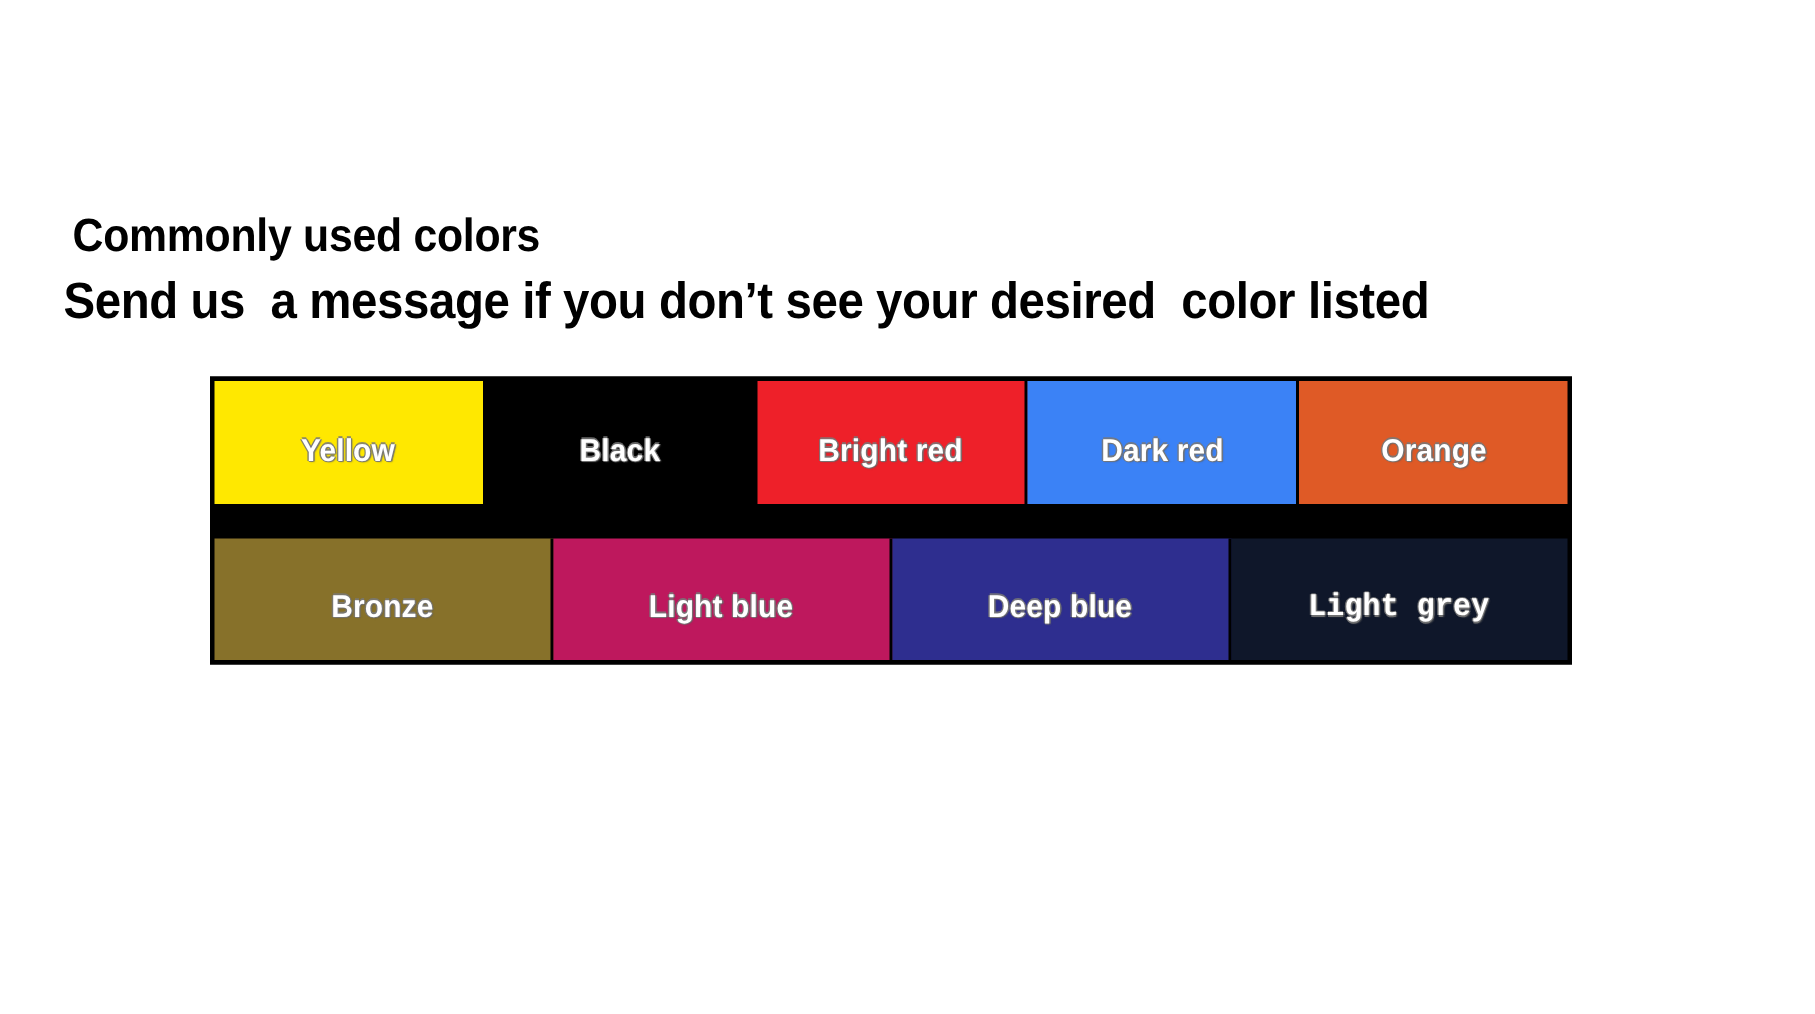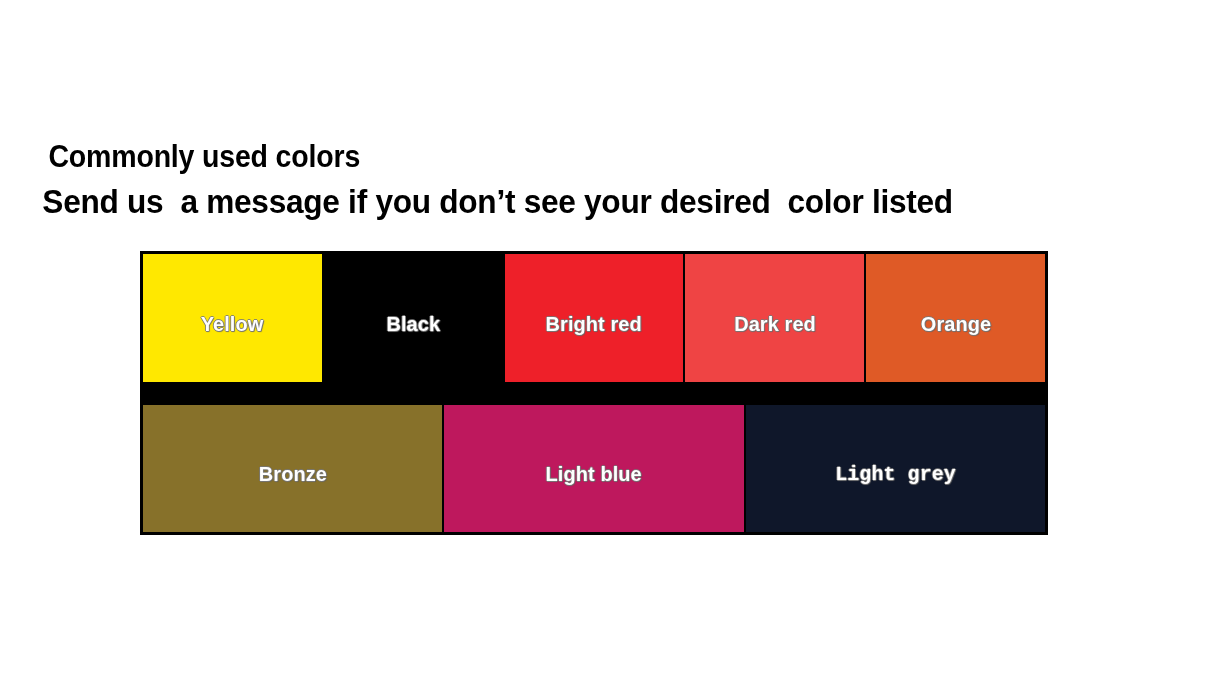--- a/index.html
+++ b/index.html
@@ -44,21 +44,21 @@
     transform: scaleX(0.93);
     transform-origin: center center;
   }
 
   
   .swatch-grid {
     position: absolute;
     left: 140px;
     top: 251px;
     width: 908px;
-    height: 284px;
+    height: 192px;
     box-sizing: border-box;
     border: 3px solid #000000;
     display: flex;
     flex-direction: column;
     background: #000000;
     gap: 20px;
   }
   .swatch-row {
     display: flex;
     flex: 1 1 0;
@@ -111,33 +111,36 @@
   <div class="swatch-row row-top">
     <div class="swatch-cell" style="background-color: rgb(255, 232, 0);">
       <span class="swatch-label">Yellow</span>
     </div>
     <div class="swatch-cell" style="background-color: rgb(0, 0, 0);">
       <span class="swatch-label">Black</span>
     </div>
     <div class="swatch-cell" style="background-color: rgb(238, 32, 41);">
       <span class="swatch-label">Bright red</span>
     </div>
-    <div class="swatch-cell" style="background-color: #ef4444;">
+    <div class="swatch-cell" style="background-color: #3b82f6;">
       <span class="swatch-label">Dark red</span>
     </div>
     <div class="swatch-cell" style="background-color: rgb(223, 90, 38);">
       <span class="swatch-label">Orange</span>
     </div>
   </div>
 
   <div class="swatch-row row-bottom">
     <div class="swatch-cell" style="background-color: rgb(135, 113, 42);">
       <span class="swatch-label">Bronze</span>
     </div>
     <div class="swatch-cell" style="background-color: #be185d;">
       <span class="swatch-label">Light blue</span>
     </div>
+    <div class="swatch-cell" style="background-color: rgb(46, 46, 143);">
+      <span class="swatch-label">Deep blue</span>
+    </div>
     <div class="swatch-cell" style="background-color: #0f172a; font-family: Liberation Mono, monospace;">
       <span class="swatch-label">Light grey</span>
     </div>
   </div>
 
 </div>
 
 </body></html>

